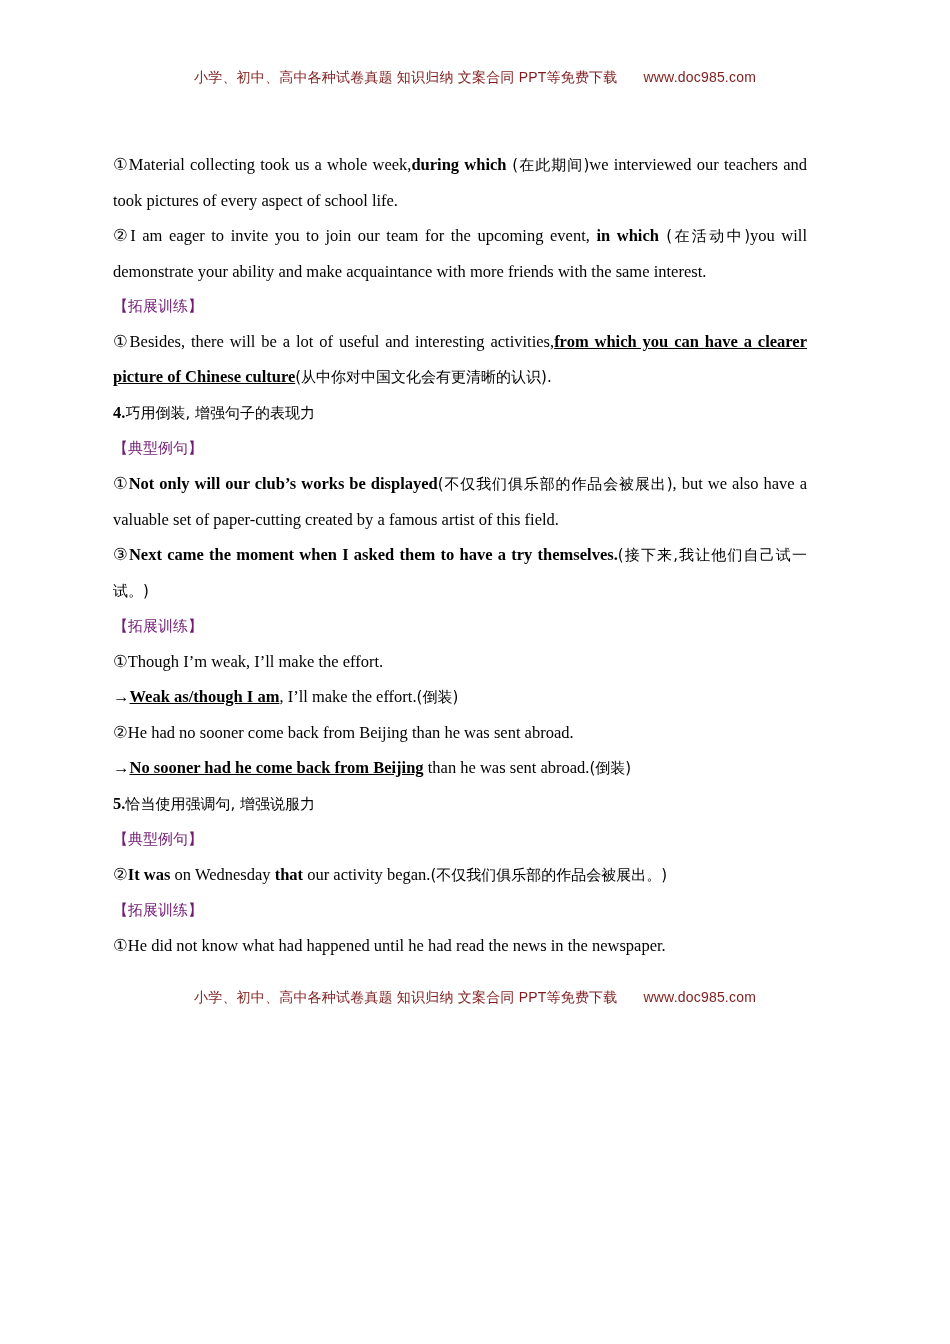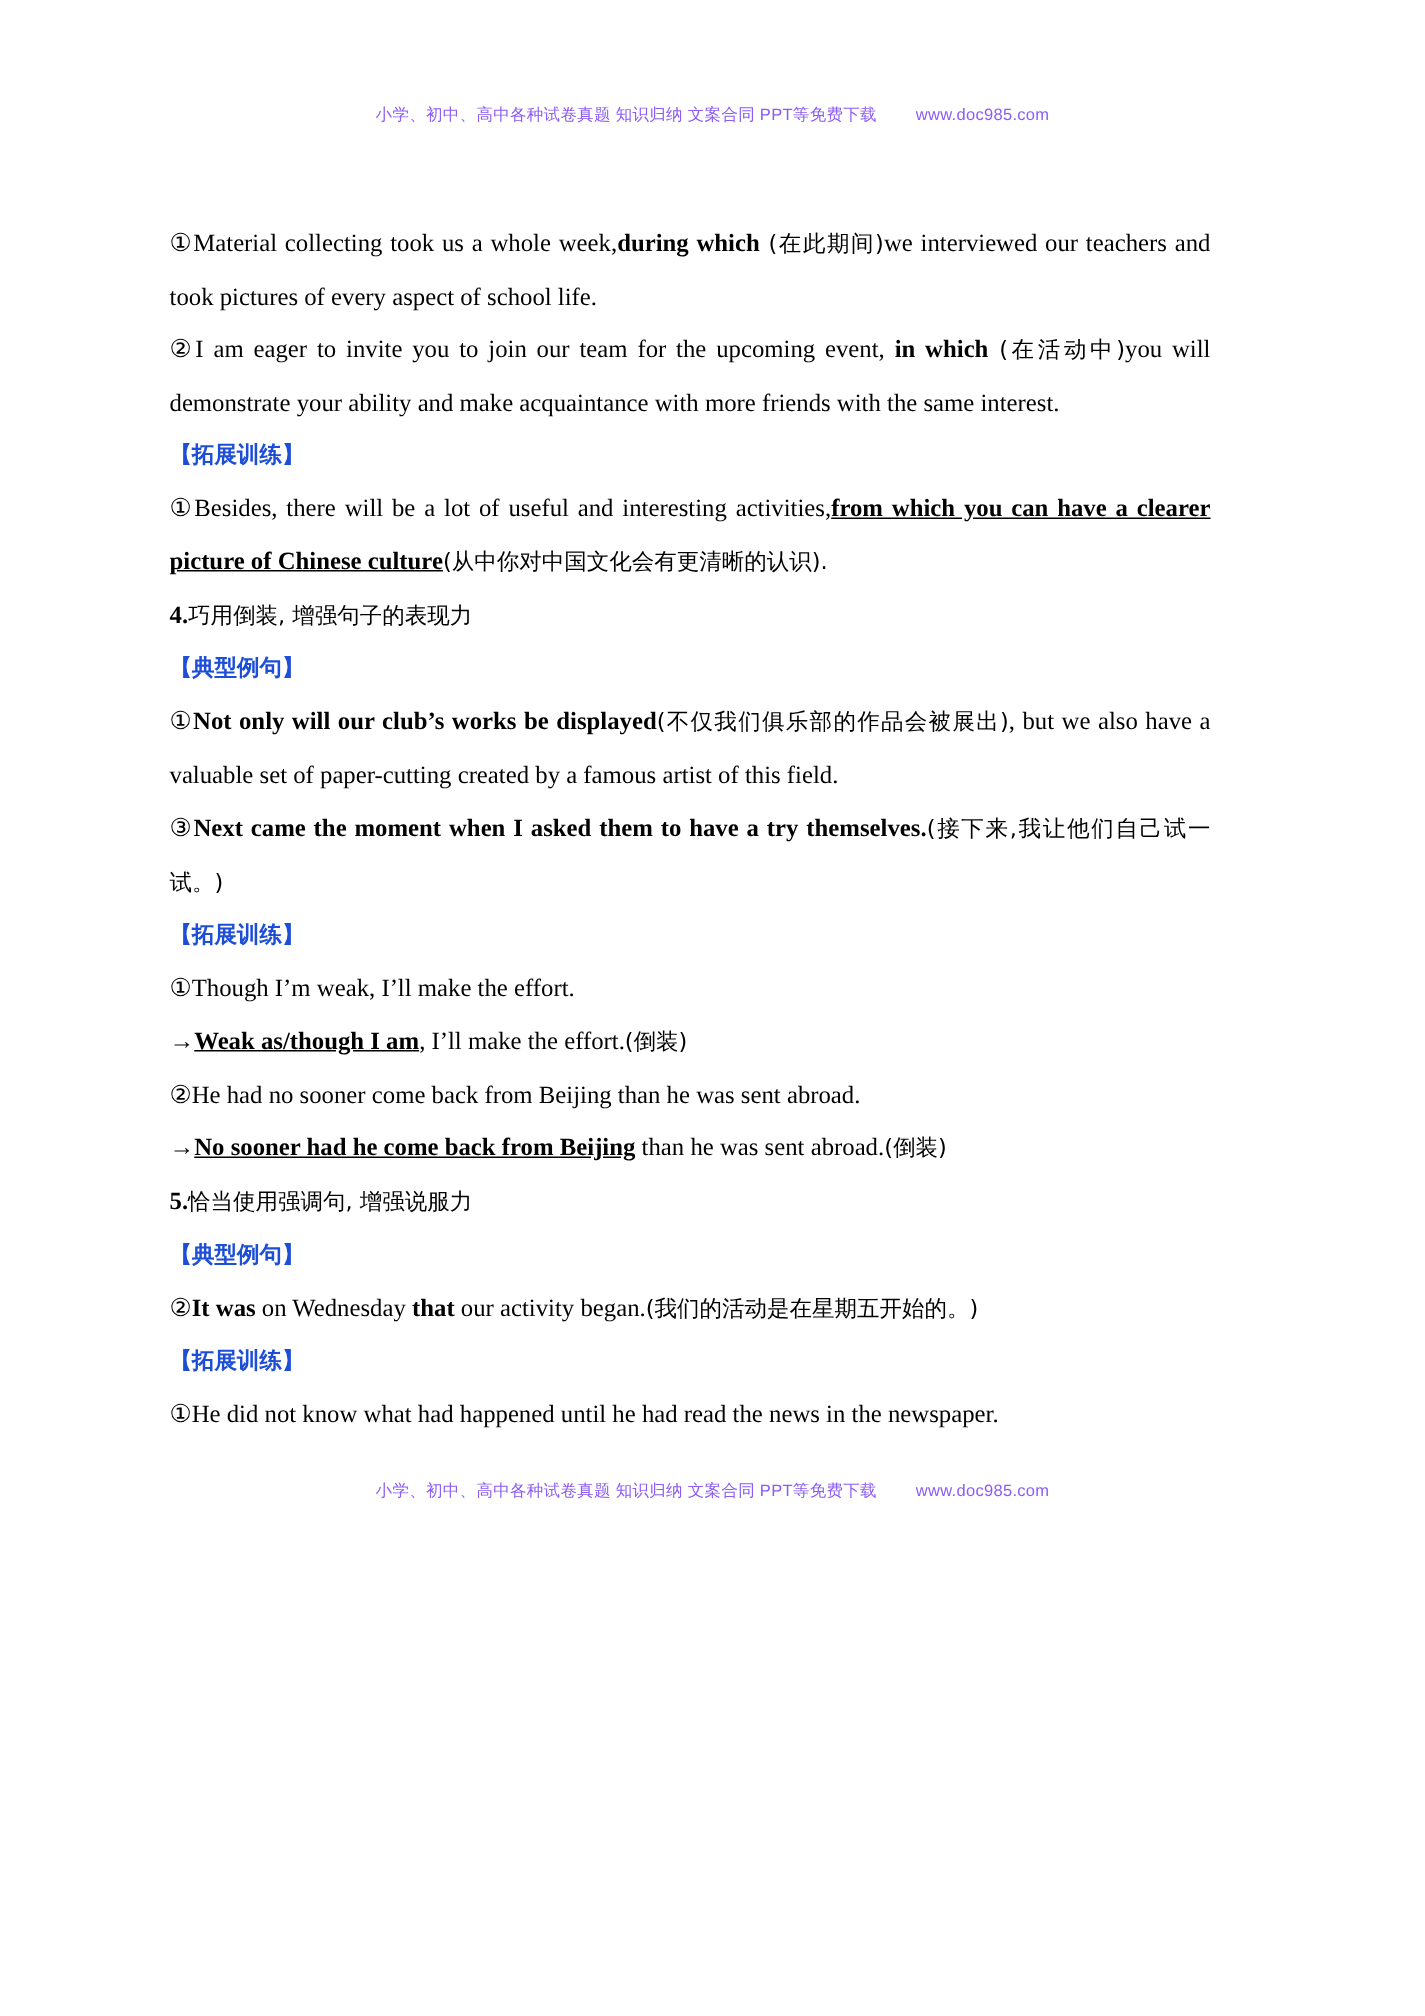--- a/index.html
+++ b/index.html
@@ -15,22 +15,22 @@
   }
   .page {
     position: relative;
     width: 950px;
     min-height: 1344px;
     box-sizing: border-box;
     padding: 0;
   }
   .watermark {
     font-family: "Liberation Sans", sans-serif;
-    font-size: 11px;
-    color: #8b5cf6;
+    font-size: 14px;
+    color: #7f1d1d;
     text-align: center;
     letter-spacing: 0.2px;
   }
   .watermark .site {
     margin-left: 26px;
   }
   .watermark-top {
     padding-top: 69px;
   }
   .watermark-bottom {
@@ -43,22 +43,22 @@
   p.line {
     margin: 0 0 0 0;
     font-size: 16.5px;
     line-height: 35px;
     text-align: justify;
     text-justify: inter-ideograph;
   }
   .b { font-weight: bold; }
   .bu { font-weight: bold; text-decoration: underline; }
   .tag {
-    color: #1d4ed8;
-    font-weight: bold;
+    color: #701a75;
+    font-weight: normal;
     font-size: 16px;
     line-height: 35px;
     margin: 0;
   }
   .cn { font-family: "DejaVu Sans", "Liberation Sans", sans-serif; font-size: 15px; }
   .heading {
     font-size: 16.5px;
     line-height: 35px;
     margin: 0;
   }
@@ -82,21 +82,21 @@
       <p class="tag cn">【典型例句】</p>
       <p class="line"><span>①</span><span class="b">Not only will our club’s works be displayed</span><span class="cn">(不仅我们俱乐部的作品会被展出)</span><span>, but we also have a valuable set of paper-cutting created by a famous artist of this field.</span></p>
       <p class="line"><span>③</span><span class="b">Next came the moment when I asked them to have a try themselves.</span><span class="cn">(接下来,我让他们自己试一试。)</span></p>
       <p class="tag cn">【拓展训练】</p>
       <p class="line"><span>①Though I’m weak, I’ll make the effort.</span></p>
       <p class="line"><span>→</span><span class="bu">Weak as/though I am</span><span>, I’ll make the effort.</span><span class="cn">(倒装)</span></p>
       <p class="line"><span>②He had no sooner come back from Beijing than he was sent abroad.</span></p>
       <p class="line"><span>→</span><span class="bu">No sooner had he come back from Beijing</span><span> than he was sent abroad.</span><span class="cn">(倒装)</span></p>
       <p class="heading"><span class="num">5.</span><span class="cn">恰当使用强调句, 增强说服力</span></p>
       <p class="tag cn">【典型例句】</p>
-      <p class="line"><span>②</span><span class="b">It was</span><span> on Wednesday </span><span class="b">that</span><span> our activity began.</span><span class="cn">(我们的活动是在星期五开始的。)</span></p>
+      <p class="line"><span>②</span><span class="b">It was</span><span> on Wednesday </span><span class="b">that</span><span> our activity began.</span><span class="cn">(不仅我们俱乐部的作品会被展出。)</span></p>
       <p class="tag cn">【拓展训练】</p>
       <p class="line"><span>①He did not know what had happened until he had read the news in the newspaper.</span></p>
     </div>
 
   <div class="watermark watermark-bottom">
     <span>小学、初中、高中各种试卷真题  知识归纳  文案合同  PPT等免费下载</span><span class="site">www.doc985.com</span>
   </div>
 
 </div>
 

